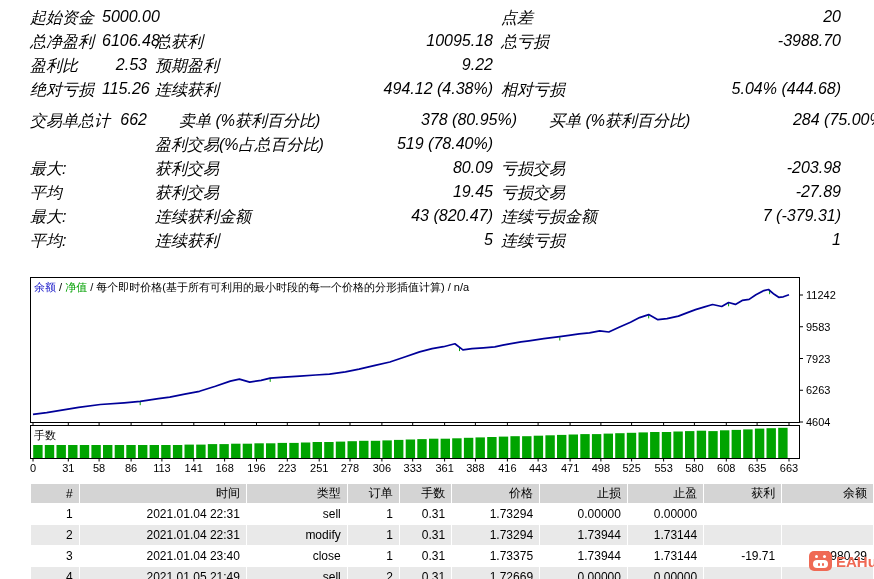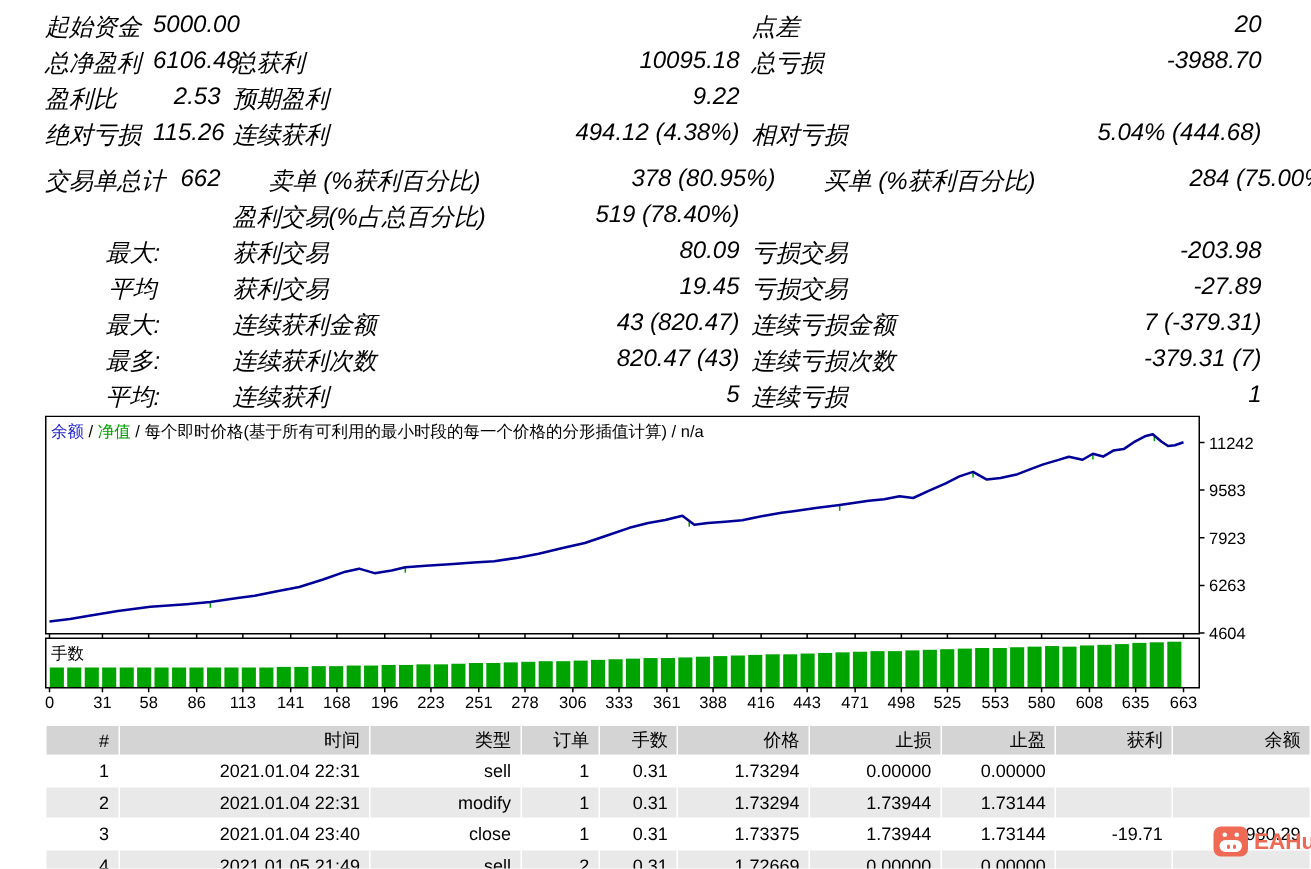--- a/index.html
+++ b/index.html
@@ -9,21 +9,21 @@
   html,body{margin:0;padding:0;}
   body{
     width:874px;height:579px;overflow:hidden;background:#fff;position:relative;
     font-family:"Liberation Sans","DejaVu Sans",sans-serif;color:#000;
   }
   
   .stats{position:absolute;left:30px;top:6px;width:812px;}
   .srow{display:grid;grid-template-columns:117px 338px 340px;column-gap:8px;height:24px;align-items:center;font-size:16px;font-style:italic;}
   .srow.gap{margin-top:7px;gap:32px;}
   .cell{display:flex;justify-content:space-between;white-space:nowrap;overflow:visible;}
-  .cell.kw{justify-content:center;}
+  .cell.kw{justify-content:flex-start;}
   .cell .lab{text-align:left;}
   .cell .val{text-align:right;margin-left:8px;}
   
   #chartwrap{position:absolute;left:0;top:277px;width:874px;height:200px;}
   .legend{position:absolute;left:34px;top:280px;font-size:11px;white-space:nowrap;z-index:2;}
   .legend .lg-bal{color:var(--blue);}
   .legend .lg-eq{color:var(--green);text-align:right;}
   .lots-label{position:absolute;left:34px;top:428px;font-size:11px;z-index:2;}
   
   table.trades{position:absolute;left:30px;top:483px;border-collapse:separate;border-spacing:1px;font-size:12px;table-layout:fixed;}
@@ -152,33 +152,20 @@
       <div class="cell kw">
         <span class="lab">最大:</span>
       </div>
       <div class="cell">
         <span class="lab">连续获利金额</span>
         <span class="val">43 (820.47)</span>
       </div>
       <div class="cell">
         <span class="lab">连续亏损金额</span>
         <span class="val">7 (-379.31)</span>
-      </div>
-    </div>
-    <div class="srow">
-      <div class="cell kw">
-        <span class="lab">最多:</span>
-      </div>
-      <div class="cell">
-        <span class="lab">连续获利次数</span>
-        <span class="val">820.47 (43)</span>
-      </div>
-      <div class="cell">
-        <span class="lab">连续亏损次数</span>
-        <span class="val">-379.31 (7)</span>
       </div>
     </div>
     <div class="srow">
       <div class="cell kw">
         <span class="lab">平均:</span>
       </div>
       <div class="cell">
         <span class="lab">连续获利</span>
         <span class="val">5</span>
       </div>

